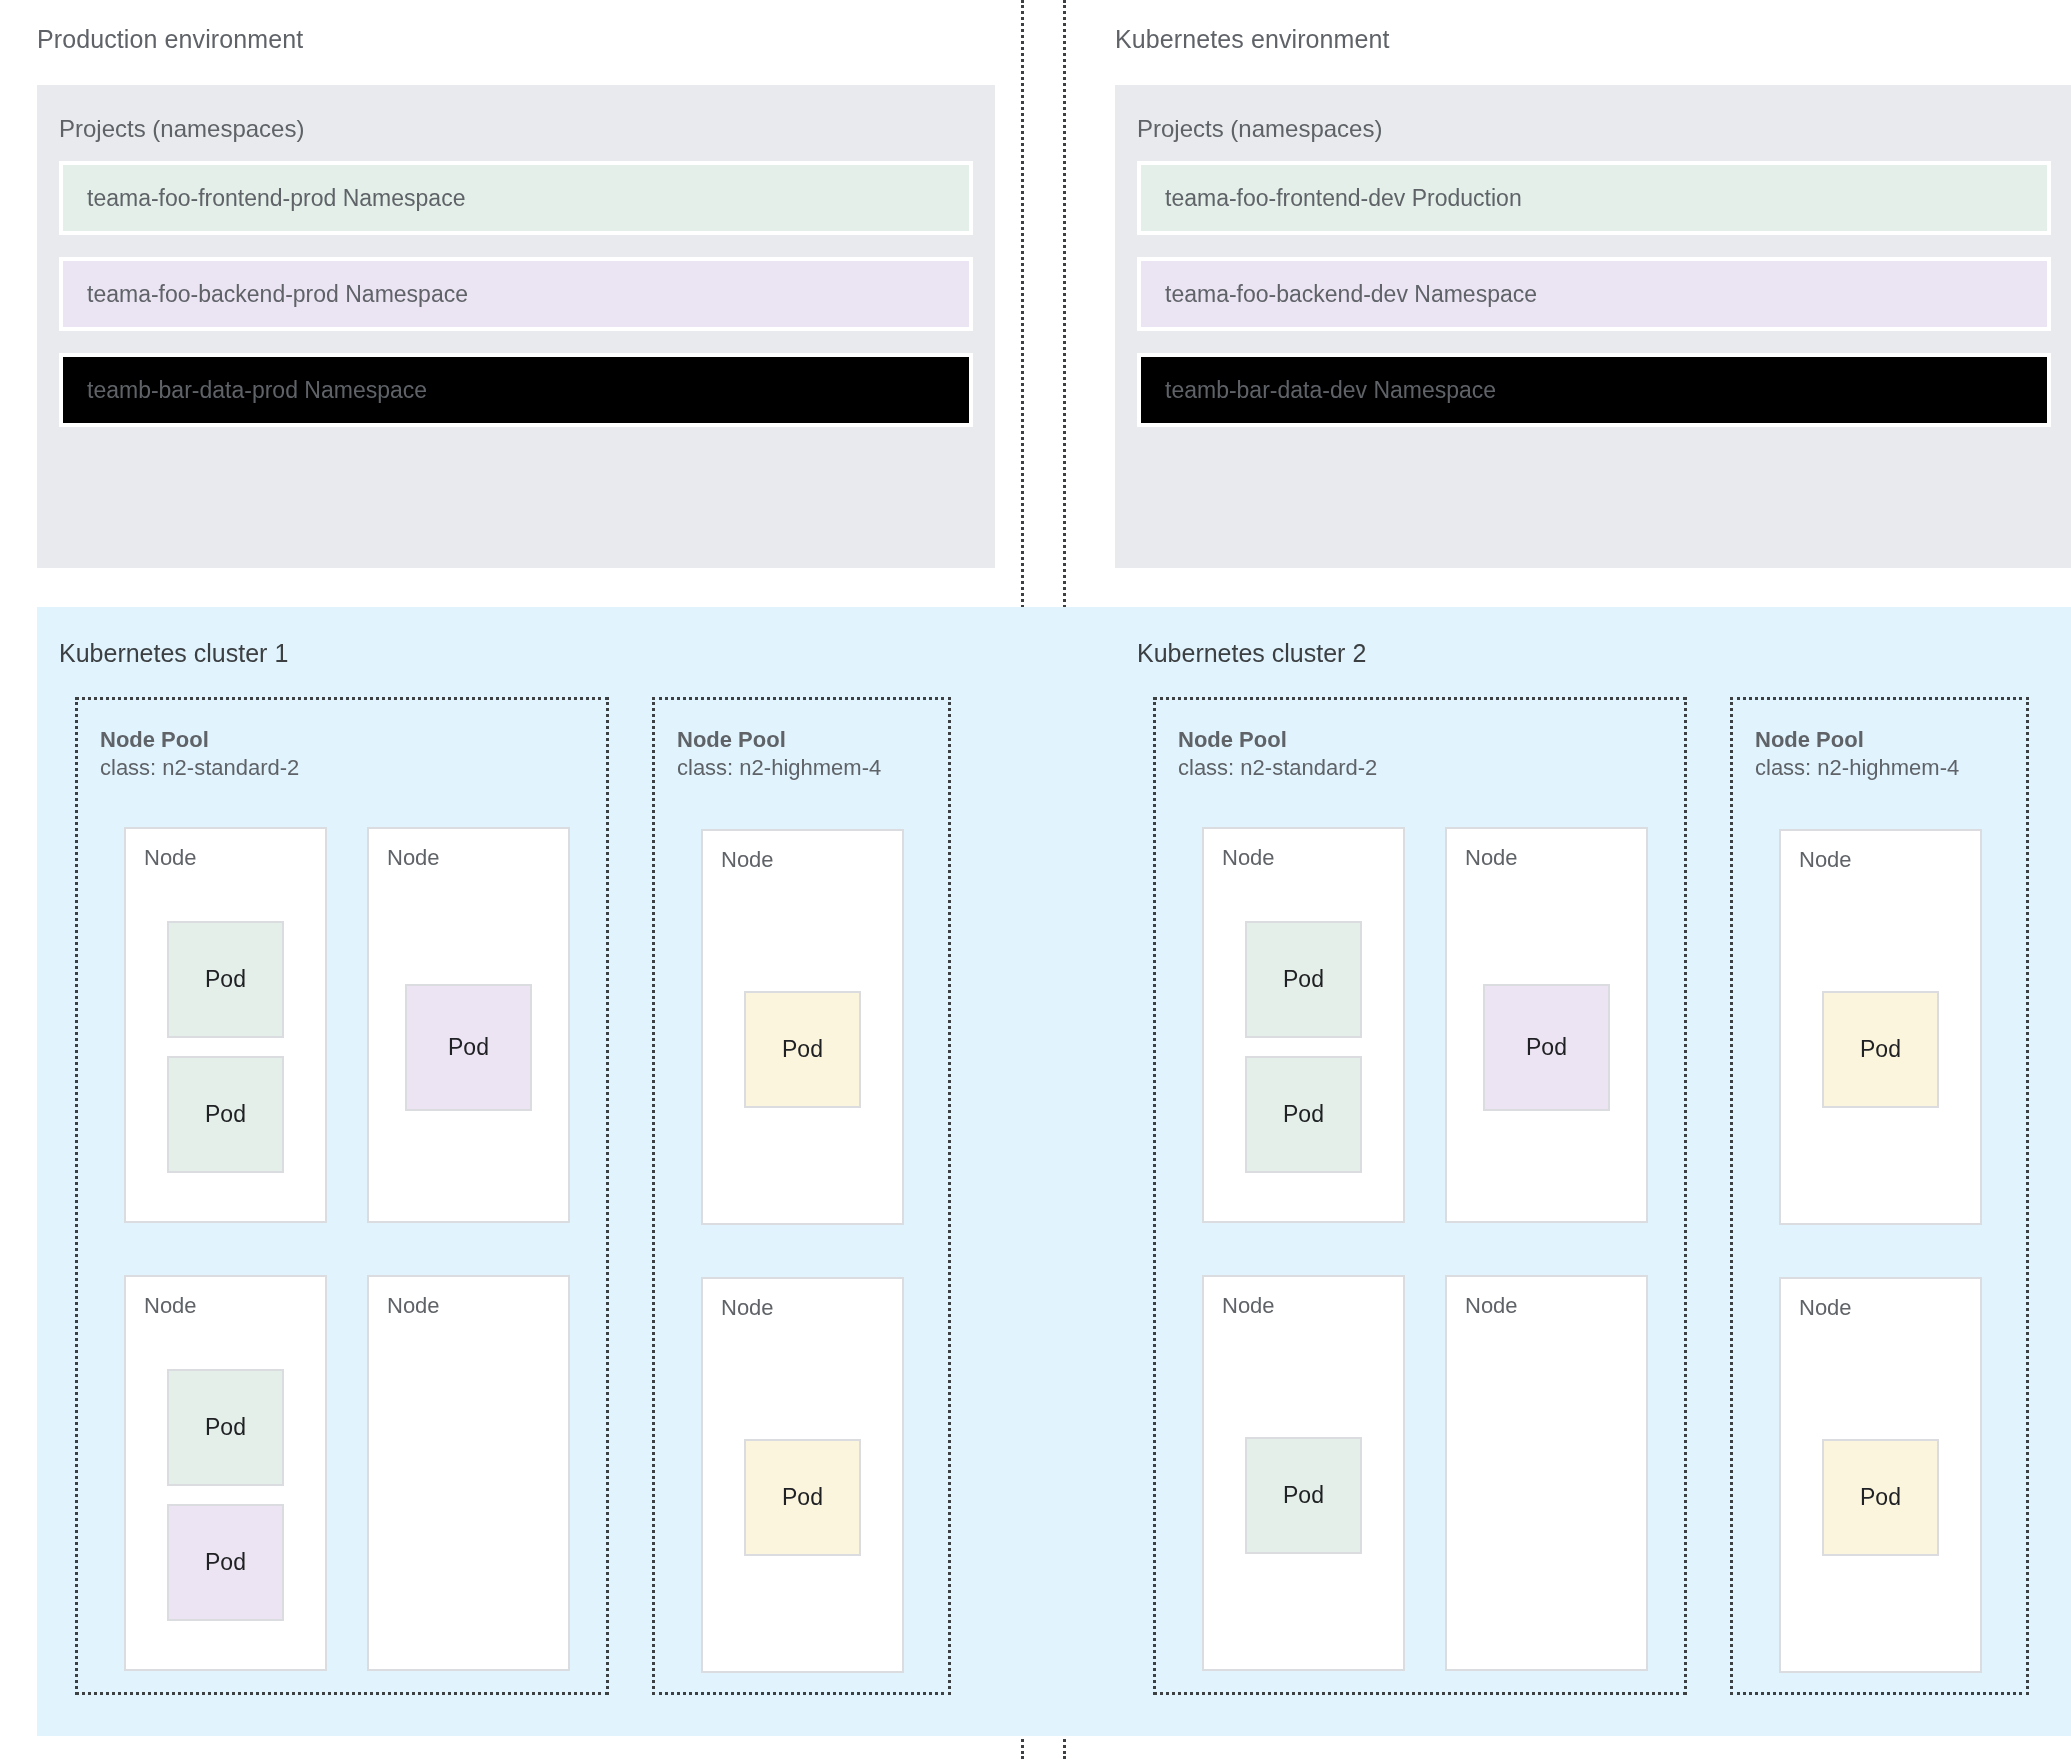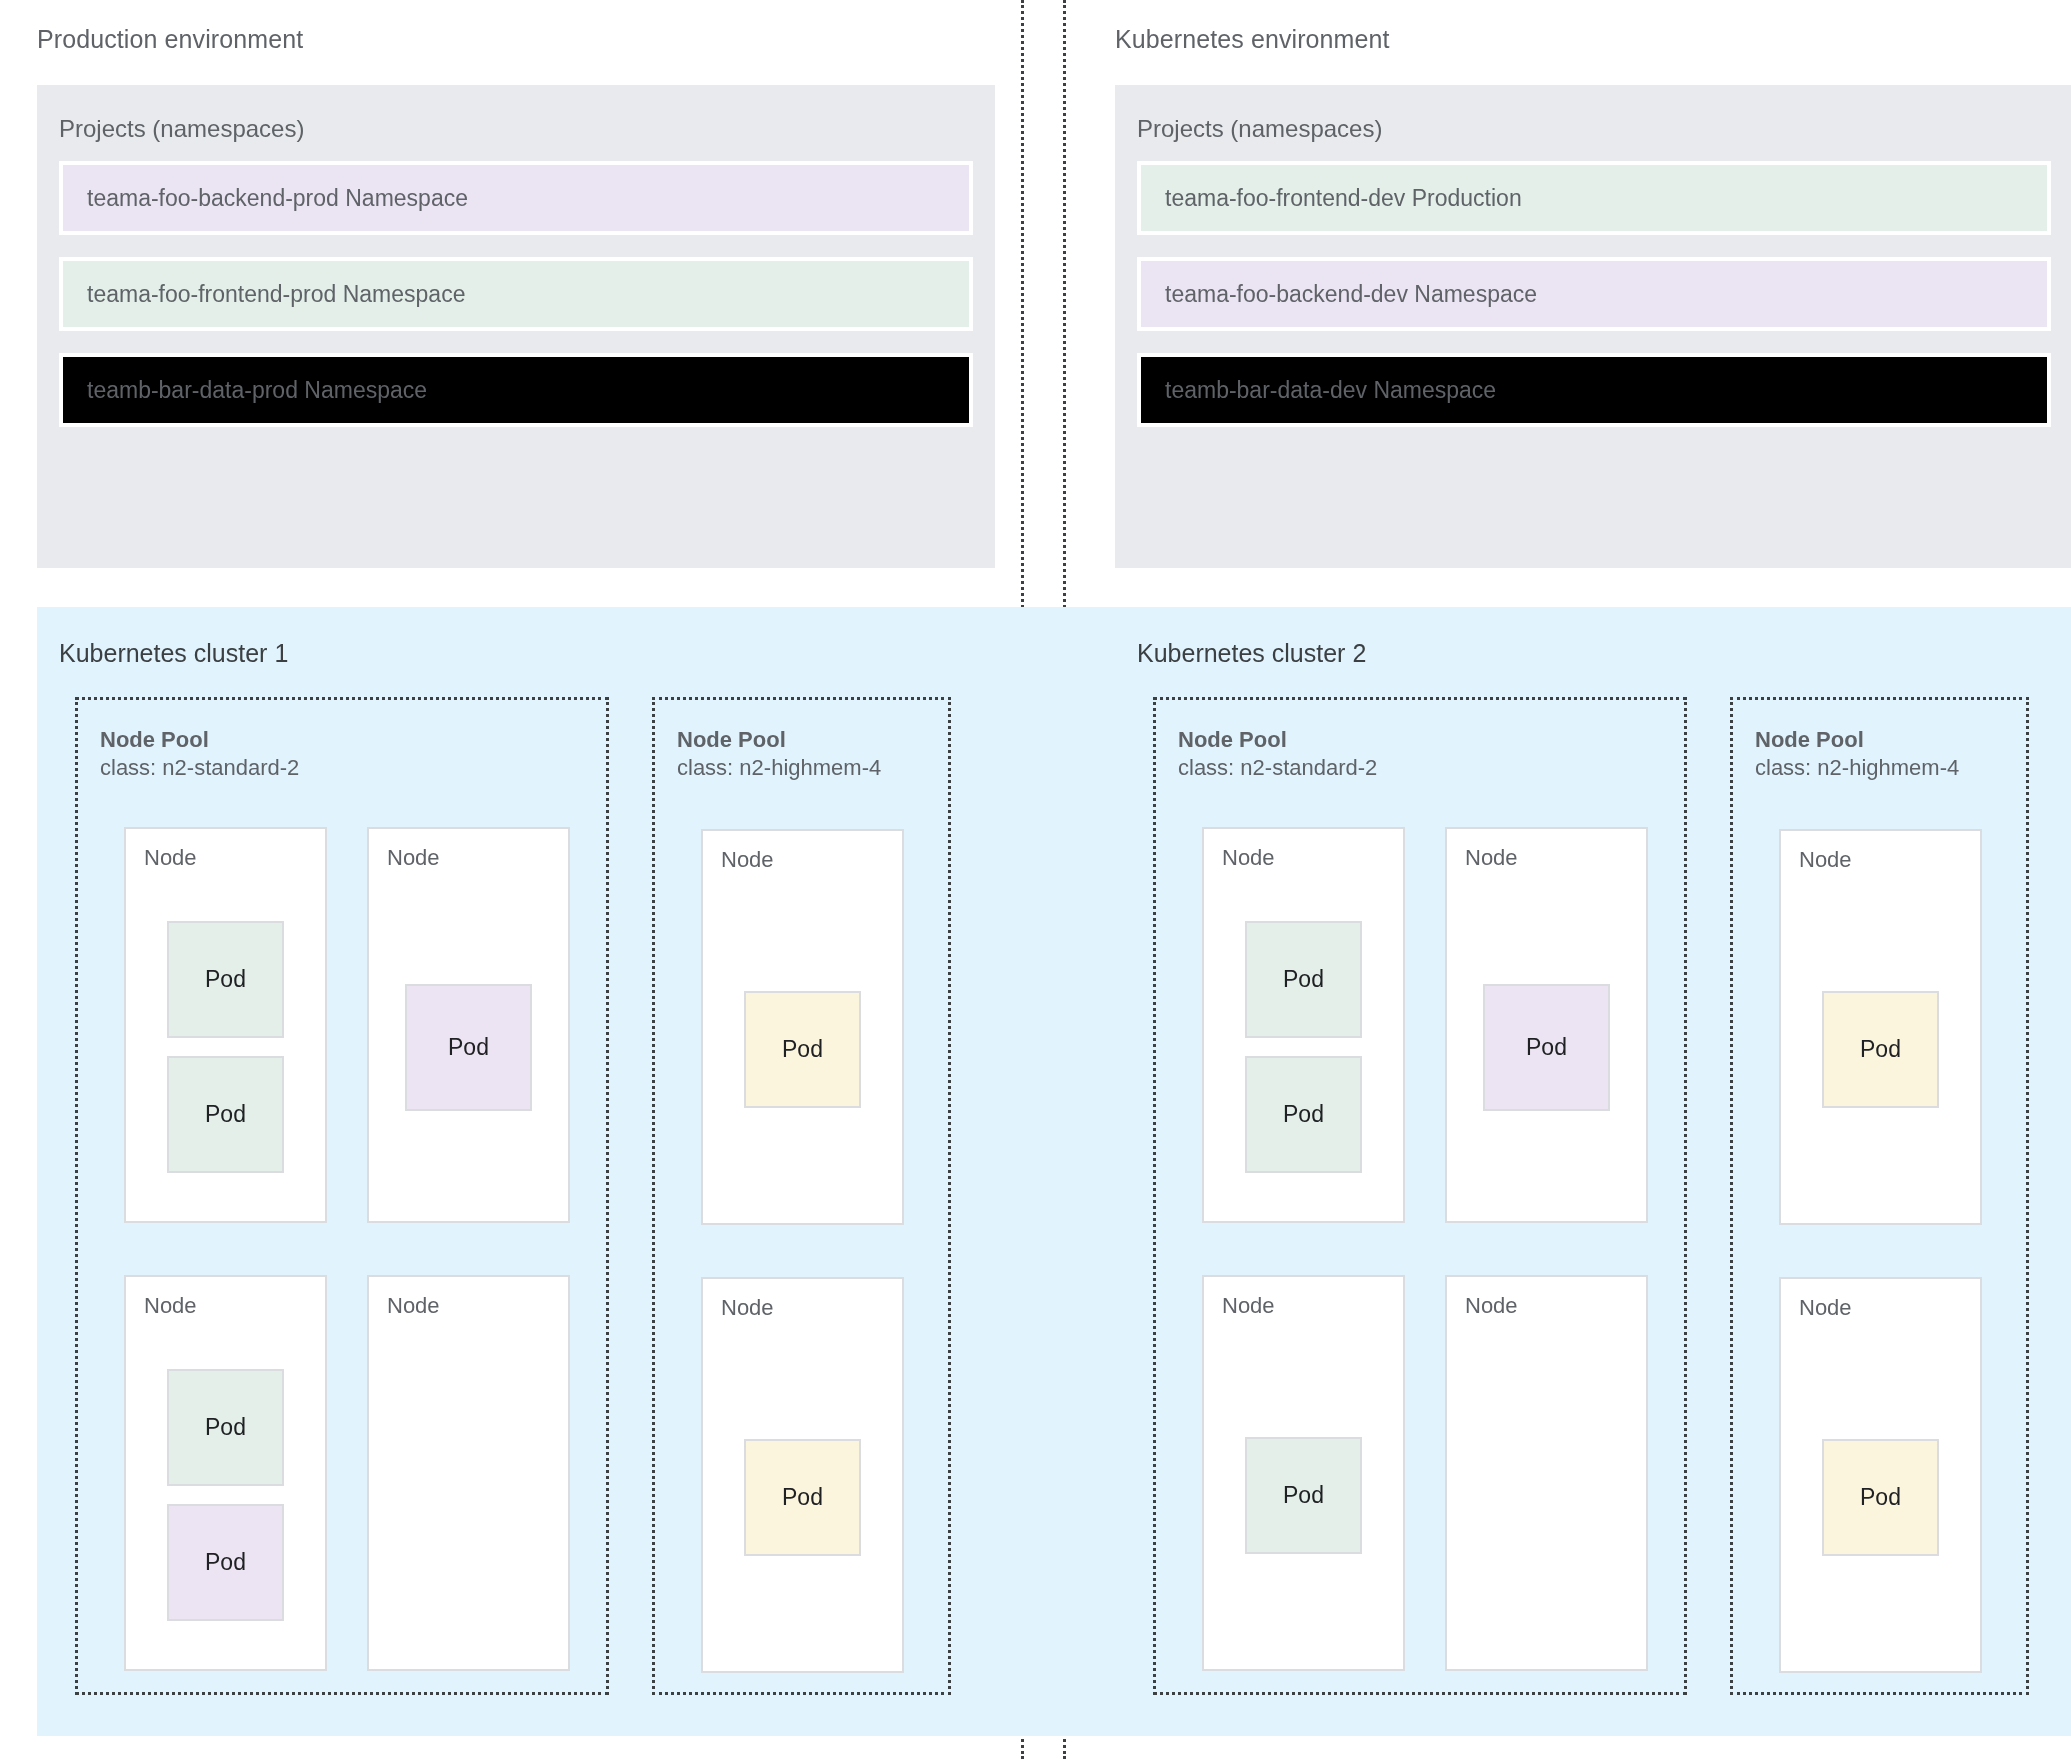--- a/index.html
+++ b/index.html
@@ -121,22 +121,22 @@
   <div class="vdivider a"></div>
   <div class="vdivider b"></div>
 
   <div class="env prod">
 
     <div class="env-title" style="left:37px;top:25px;">Production environment</div>
 
     <div class="projects" style="left:37px;top:85px;width:958px;height:483px;">
       <div class="projects-title">Projects (namespaces)</div>
       <div class="ns-list">
+        <div class="ns green">teama-foo-frontend-prod Namespace</div>
         <div class="ns purple">teama-foo-backend-prod Namespace</div>
-        <div class="ns green">teama-foo-frontend-prod Namespace</div>
         <div class="ns yellow">teamb-bar-data-prod Namespace</div>
       </div>
     </div>
 
     <div class="cluster" style="left:37px;top:607px;width:1138px;height:1129px;">
       <div class="cluster-title">Kubernetes cluster 1</div>
 
       <div class="pool" style="left:38px;top:90px;width:534px;height:998px;">
         <div class="pool-head">
           <span class="pp">Node Pool</span>

